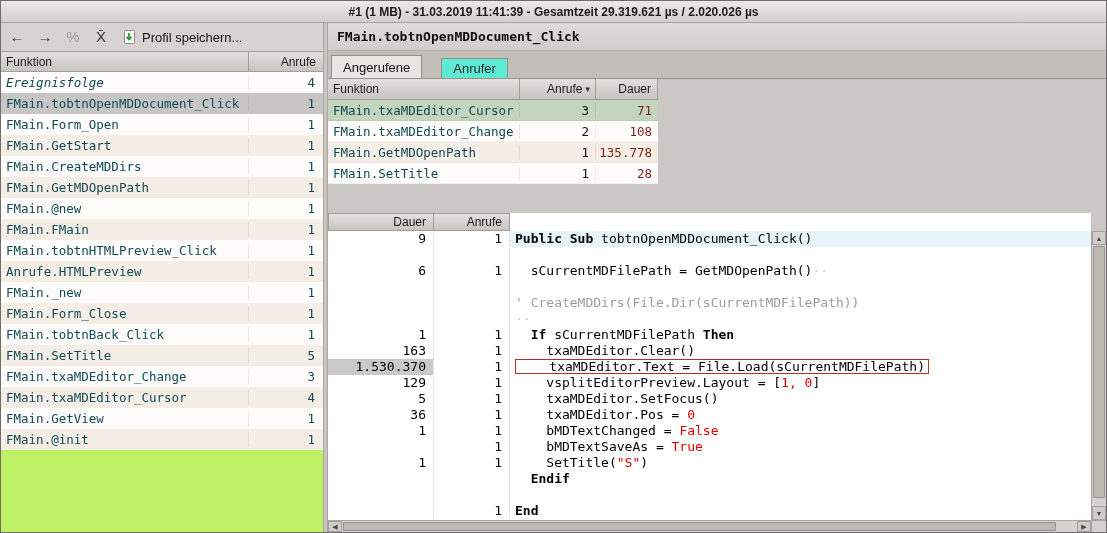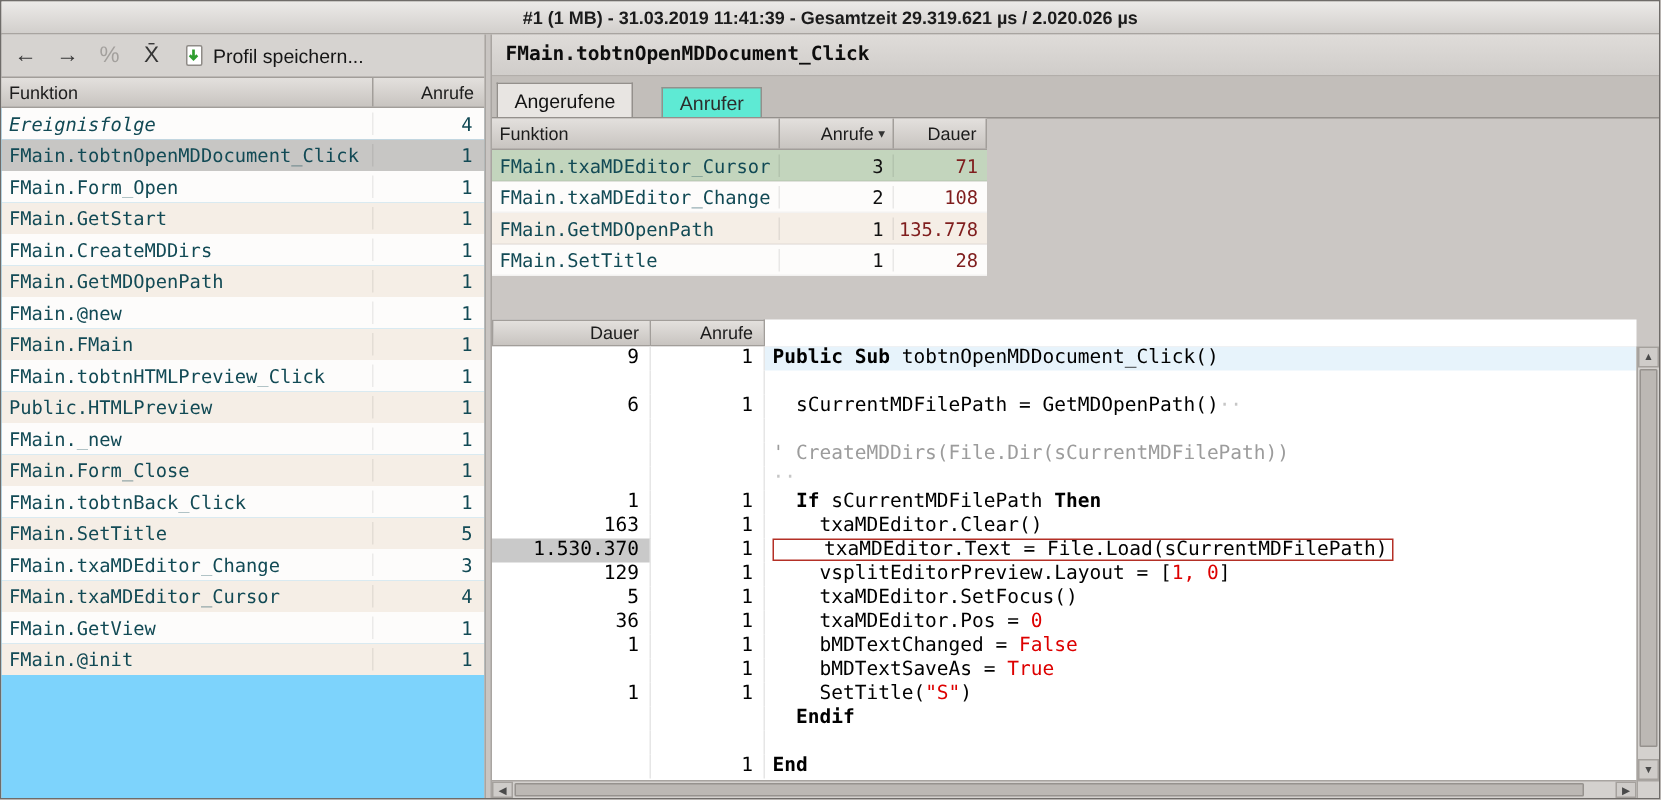--- a/index.html
+++ b/index.html
@@ -22,21 +22,21 @@
   .toolbar { height:28px; display:flex; align-items:center; padding:0 8px; gap:12px; }
   .tb-icon { font-size:15px; color:#353535; width:16px; text-align:center; line-height:16px; cursor:default; }
   .tb-icon.disabled { color:#a3a09d; }
   .save-btn { display:flex; align-items:center; gap:5px; font-size:13px; color:#151515; }
 
   
   .lt-header { height:21px; display:flex; background:linear-gradient(#e3e0dd,#c8c4c0);
     border-top:1px solid #a29e9a; border-bottom:1px solid #a29e9a; font-size:12px; color:#1c1c1c; }
   .lt-header .h-f { flex:1; padding:0 5px; display:flex; align-items:center; border-right:1px solid #a29e9a; }
   .lt-header .h-a { width:74px; display:flex; align-items:center; justify-content:flex-end; padding:0 7px; }
-  .lt-body { flex:1; background:#7dd3fc; overflow:hidden;
+  .lt-body { flex:1; background:#bef264; overflow:hidden;
     font-family:"DejaVu Sans Mono",monospace; font-size:12.5px; color:#124a55; }
   .lt-row { height:21px; display:flex; align-items:center; background:#fdfcfb; }
   .lt-row:nth-child(even) { background:#f5eee6; }
   .lt-row.selected { background:#c7c6c4; }
   .lt-row.italic .lt-cell-f { font-style:italic; }
   .lt-cell-f { flex:1; padding:0 5px; white-space:pre; overflow:hidden; border-right:1px solid rgba(0,0,0,0.07); }
   .lt-cell-a { width:74px; text-align:right; padding-right:8px; }
 
   
   .right-panel { flex:1; position:relative; background:#cbc7c4; overflow:hidden; }
@@ -171,21 +171,21 @@
           </div>
           <div class="lt-row">
             <div class="lt-cell-f">FMain.FMain</div>
             <div class="lt-cell-a">1</div>
           </div>
           <div class="lt-row">
             <div class="lt-cell-f">FMain.tobtnHTMLPreview_Click</div>
             <div class="lt-cell-a">1</div>
           </div>
           <div class="lt-row">
-            <div class="lt-cell-f">Public.HTMLPreview</div>
+            <div class="lt-cell-f">Anrufe.HTMLPreview</div>
             <div class="lt-cell-a">1</div>
           </div>
           <div class="lt-row">
             <div class="lt-cell-f">FMain._new</div>
             <div class="lt-cell-a">1</div>
           </div>
           <div class="lt-row">
             <div class="lt-cell-f">FMain.Form_Close</div>
             <div class="lt-cell-a">1</div>
           </div>

